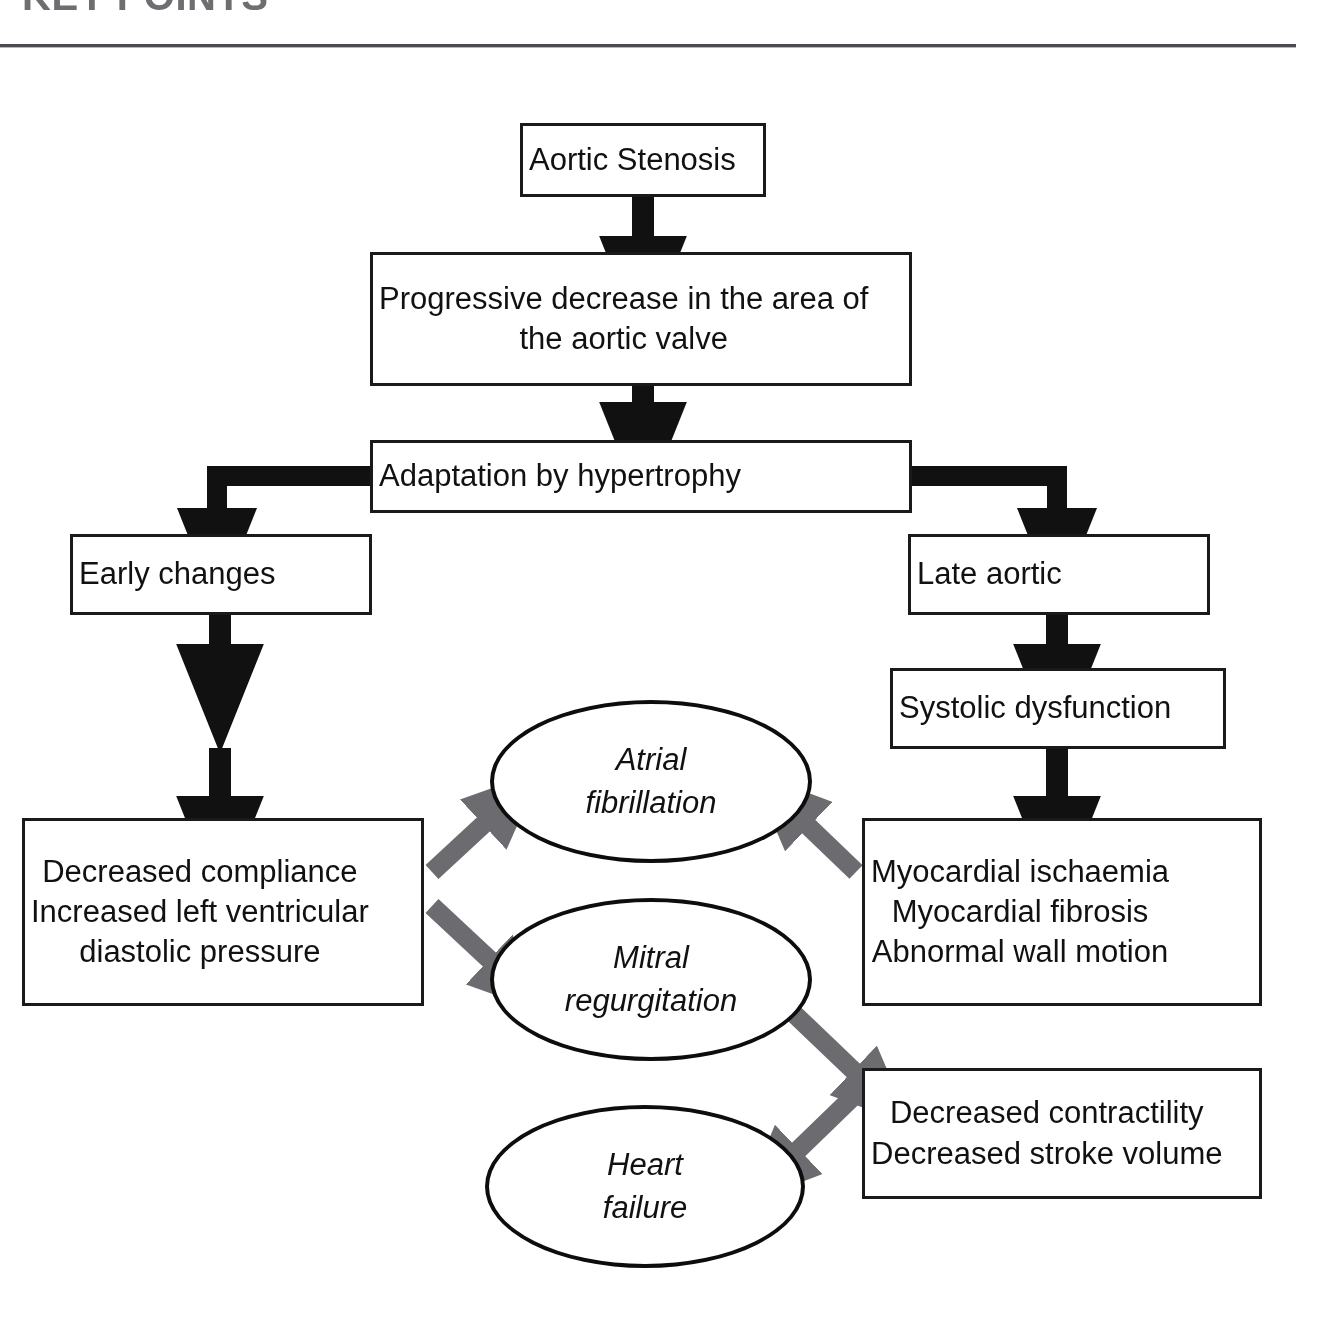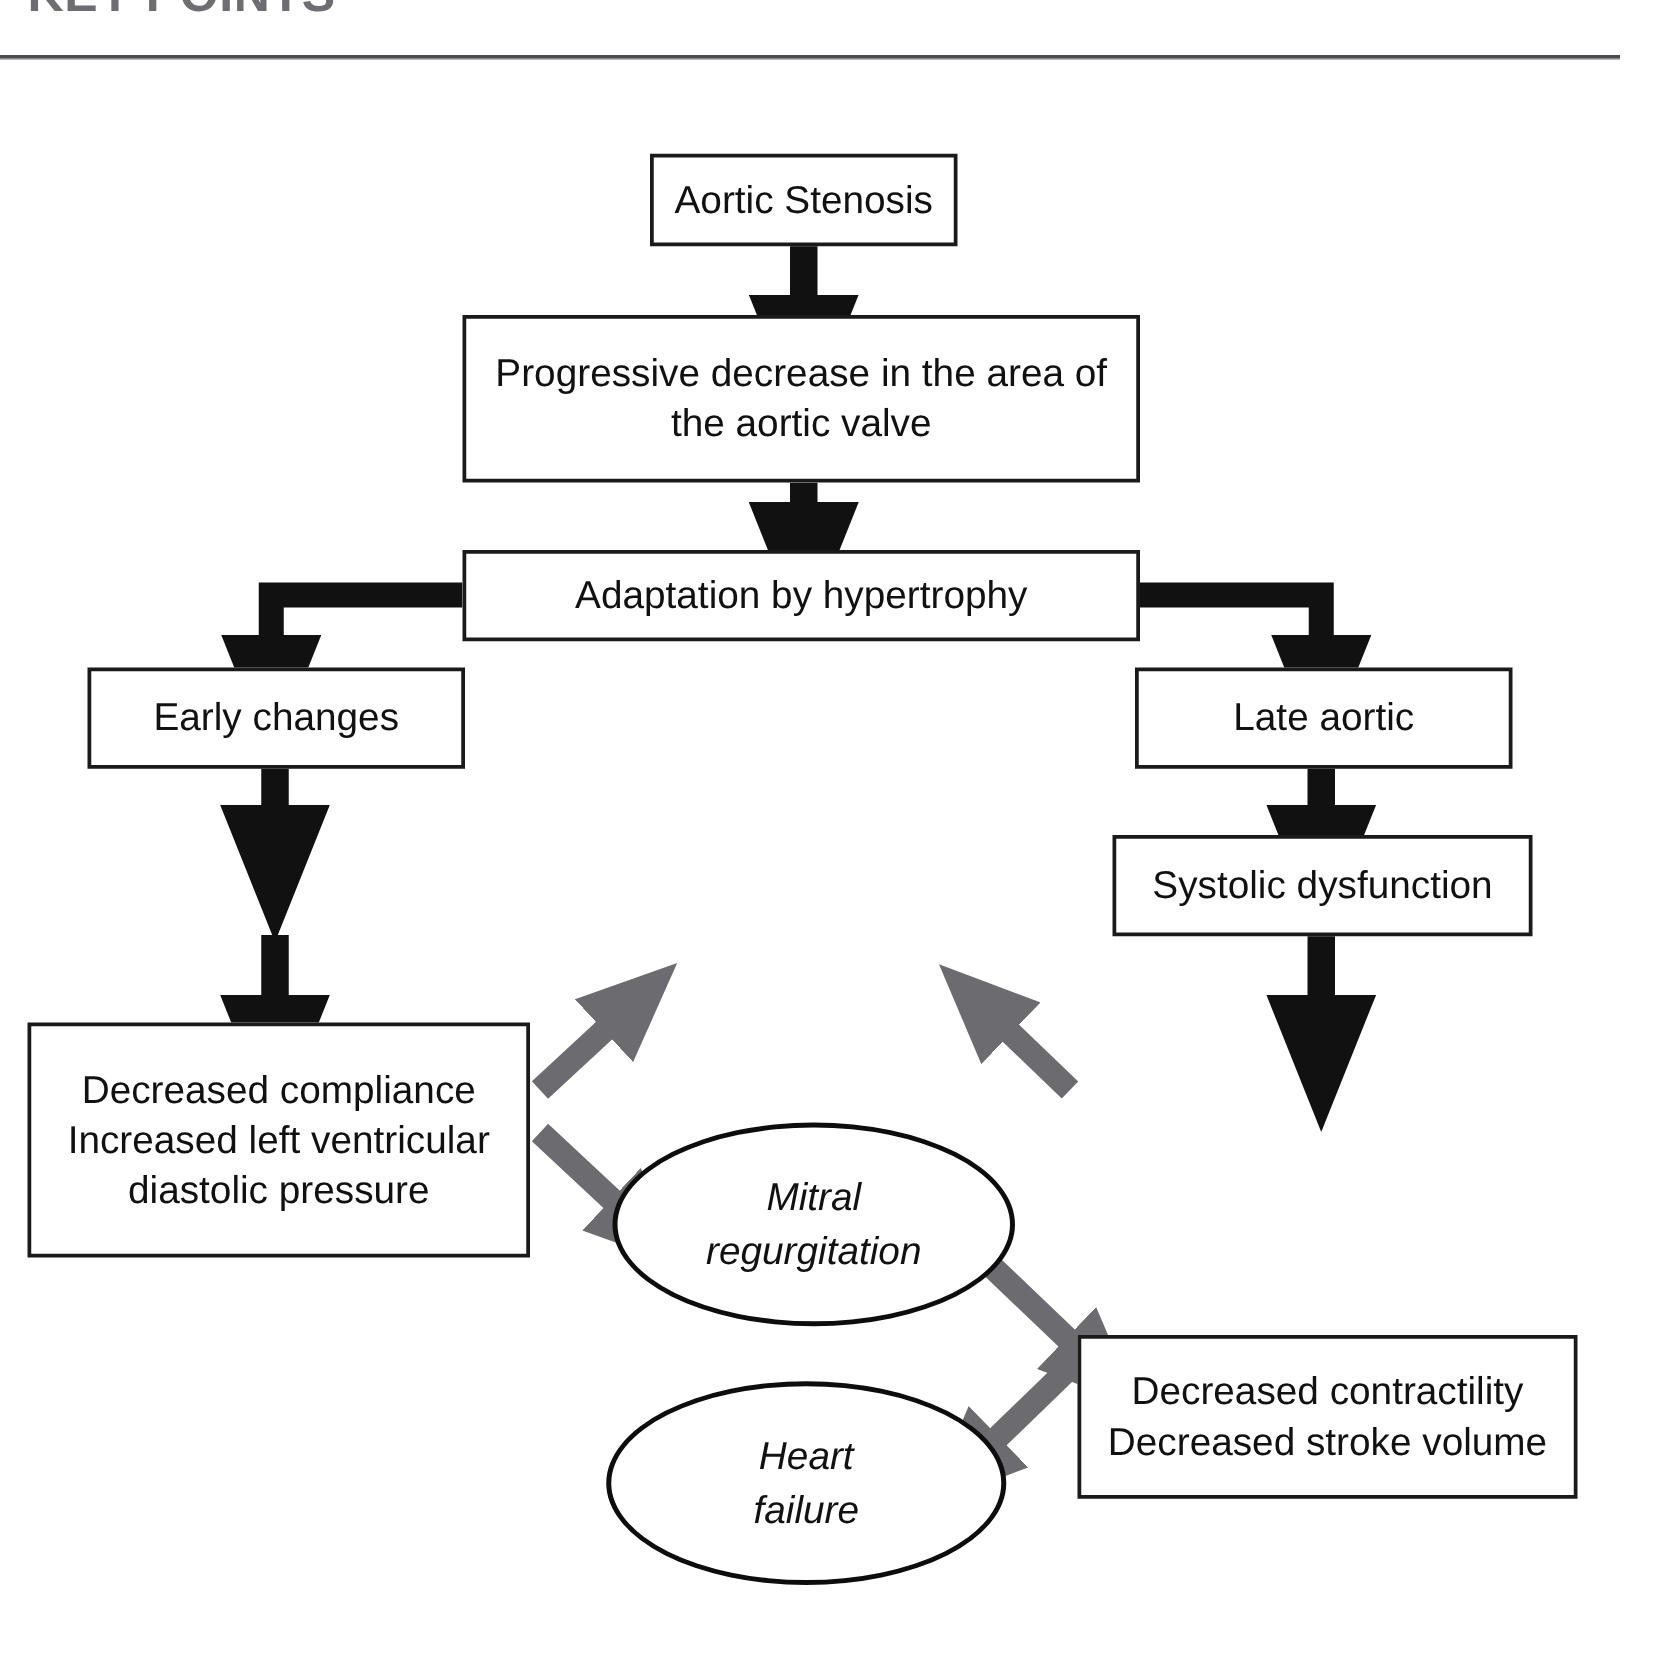--- a/index.html
+++ b/index.html
@@ -58,21 +58,20 @@
   }
 
   
   .node {
     position: absolute;
     box-sizing: border-box;
     background: #ffffff;
     border: 3px solid #1a1a1a;
     display: flex;
     align-items: center;
-    justify-content: center;
     text-align: center;
     font-size: 31px;
     line-height: 1.30;
     color: #111111;
     padding: 2px 6px;
     z-index: 3;
   }
   .node .lines {
     white-space: pre-line;
   }
@@ -203,27 +202,36 @@
   <div class="node" style="left:890px; top:668px; width:336px; height:81px;">
     <span class="lines">Systolic dysfunction</span>
   </div>
 
   <div class="node" style="left:22px; top:818px; width:402px; height:188px;">
     <span class="lines">Decreased compliance
 Increased left ventricular
 diastolic pressure</span>
   </div>
 
+  <div class="node" style="left:862px; top:818px; width:400px; height:188px;">
+    <span class="lines">Myocardial ischaemia
+Myocardial fibrosis
+Abnormal wall motion</span>
+  </div>
 
 
   <div class="node" style="left:862px; top:1068px; width:400px; height:131px;">
     <span class="lines">Decreased contractility
 Decreased stroke volume</span>
   </div>
 
+  <div class="ellipse" style="left:490px; top:700px; width:322px; height:163px;">
+    <span class="lines">Atrial
+fibrillation</span>
+  </div>
 
   <div class="ellipse" style="left:490px; top:898px; width:322px; height:163px;">
     <span class="lines">Mitral
 regurgitation</span>
   </div>
 
   <div class="ellipse" style="left:485px; top:1105px; width:320px; height:163px;font-style:italic;">
     <span class="lines">Heart
 failure</span>
   </div>

